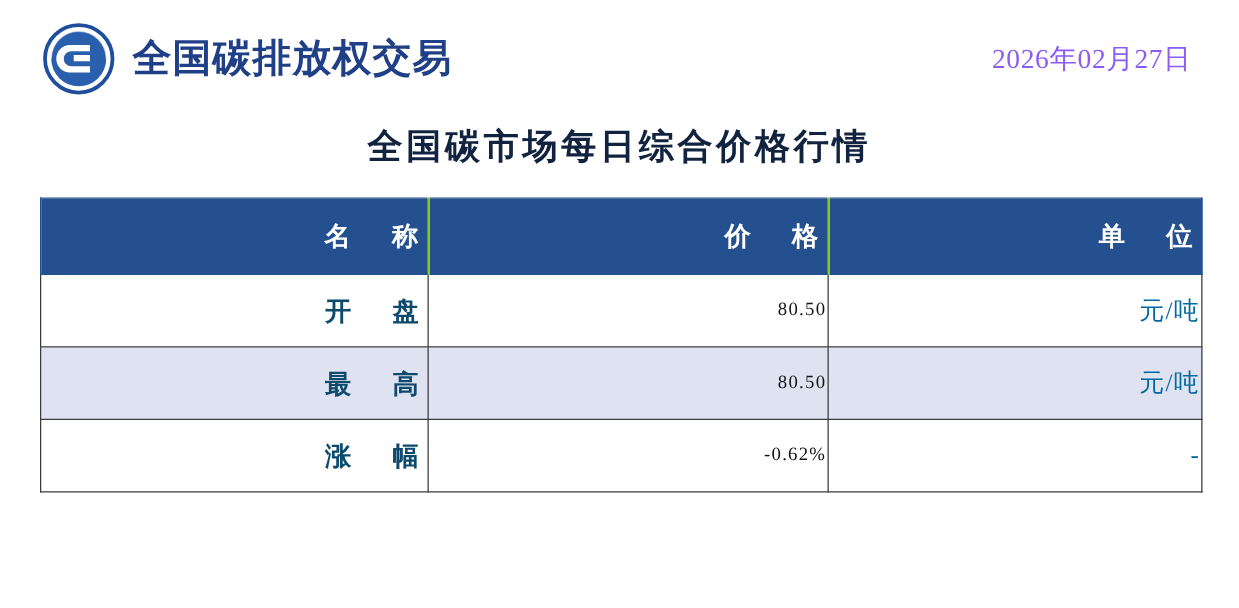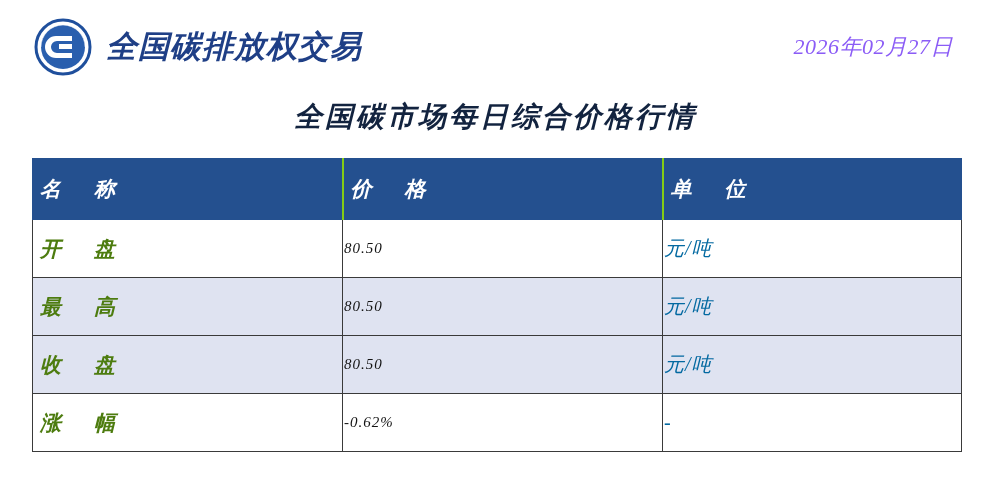--- a/index.html
+++ b/index.html
@@ -12,21 +12,20 @@
     background: #ffffff;
     font-family: "Liberation Serif", serif;
     color: #1a1a1a;
     overflow: hidden;
   }
   .page {
     position: relative;
     width: 991px;
     height: 364px;
     box-sizing: border-box;
-    font-style: italic;
   }
   .header {
     display: flex;
     align-items: center;
     justify-content: space-between;
     padding: 18px 30px 0 34px;
     box-sizing: border-box;
   }
   .brand {
     display: flex;
@@ -68,21 +67,21 @@
   table.price-table {
     width: 929px;
     border-collapse: collapse;
     table-layout: fixed;
     border: 1px solid #2b2b2b;
   }
   table.price-table th,
   table.price-table td {
     border: 1px solid #3a3a3a;
     height: 55px;
-    text-align: left;
+    text-align: right;
     vertical-align: middle;
   }
   table.price-table thead th {
     background: #24508f;
     color: #ffffff;
     font-family: "Liberation Serif", serif;
     font-weight: bold;
     font-size: 21px;
     letter-spacing: 6px;
     text-indent: 6px;
@@ -91,21 +90,21 @@
   }
   table.price-table thead th.col-sep {
     border-left: 2px solid #84cc16;
   }
   td.name-cell {
     font-family: "Liberation Serif", serif;
     font-weight: bold;
     font-size: 21px;
     letter-spacing: 6px;
     text-indent: 6px;
-    color: #4d7c0f;
+    color: #0c4a6e;
   }
   td.value-cell {
     font-family: "Liberation Serif", serif;
     font-size: 15px;
     color: #141414;
     letter-spacing: 1px;
   }
   td.unit-cell {
     font-family: "Liberation Serif", serif;
     font-size: 20px;
@@ -164,25 +163,20 @@
         <tr class="plain">
           <td class="name-cell">开　盘</td>
           <td class="value-cell">80.50</td>
           <td class="unit-cell">元/吨</td>
         </tr>
         <tr class="alt">
           <td class="name-cell">最　高</td>
           <td class="value-cell">80.50</td>
           <td class="unit-cell">元/吨</td>
         </tr>
-        <tr class="alt">
-          <td class="name-cell">收　盘</td>
-          <td class="value-cell">80.50</td>
-          <td class="unit-cell">元/吨</td>
-        </tr>
         <tr class="plain">
           <td class="name-cell">涨　幅</td>
           <td class="value-cell">-0.62%</td>
           <td class="unit-cell">-</td>
         </tr>
       </tbody>
     </table>
   </div>
 
 </div>

